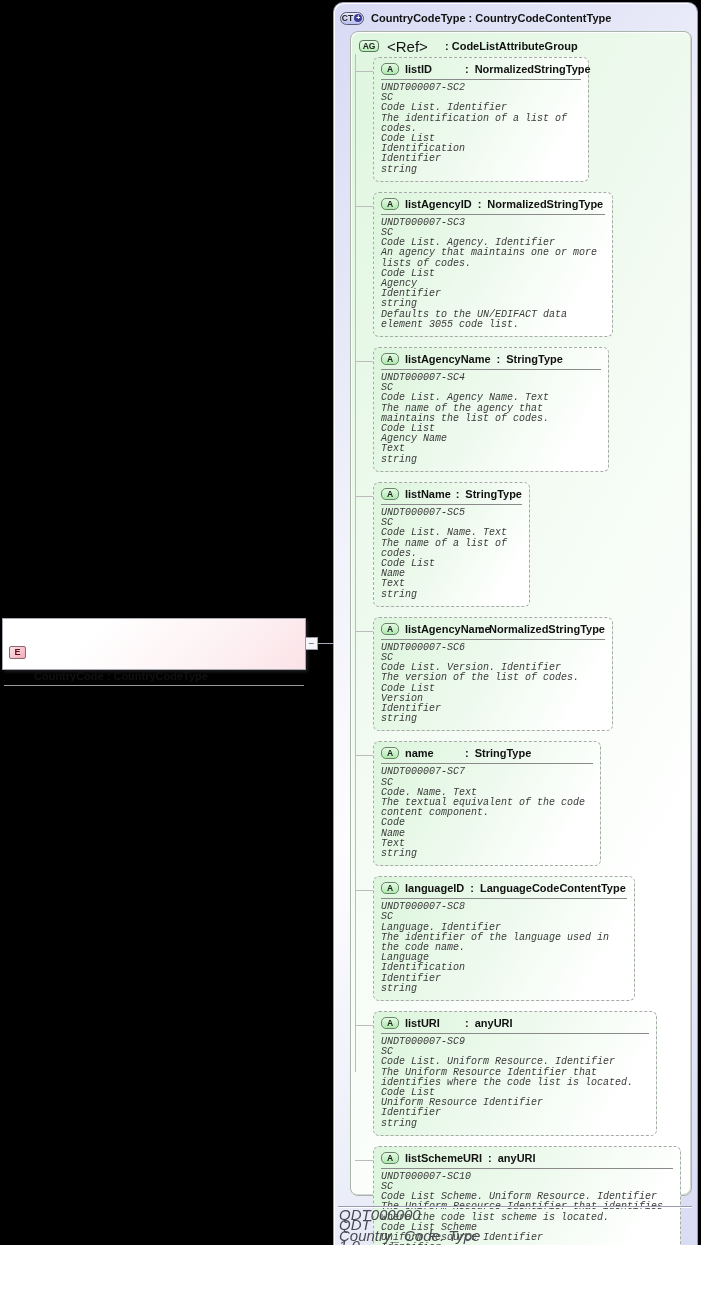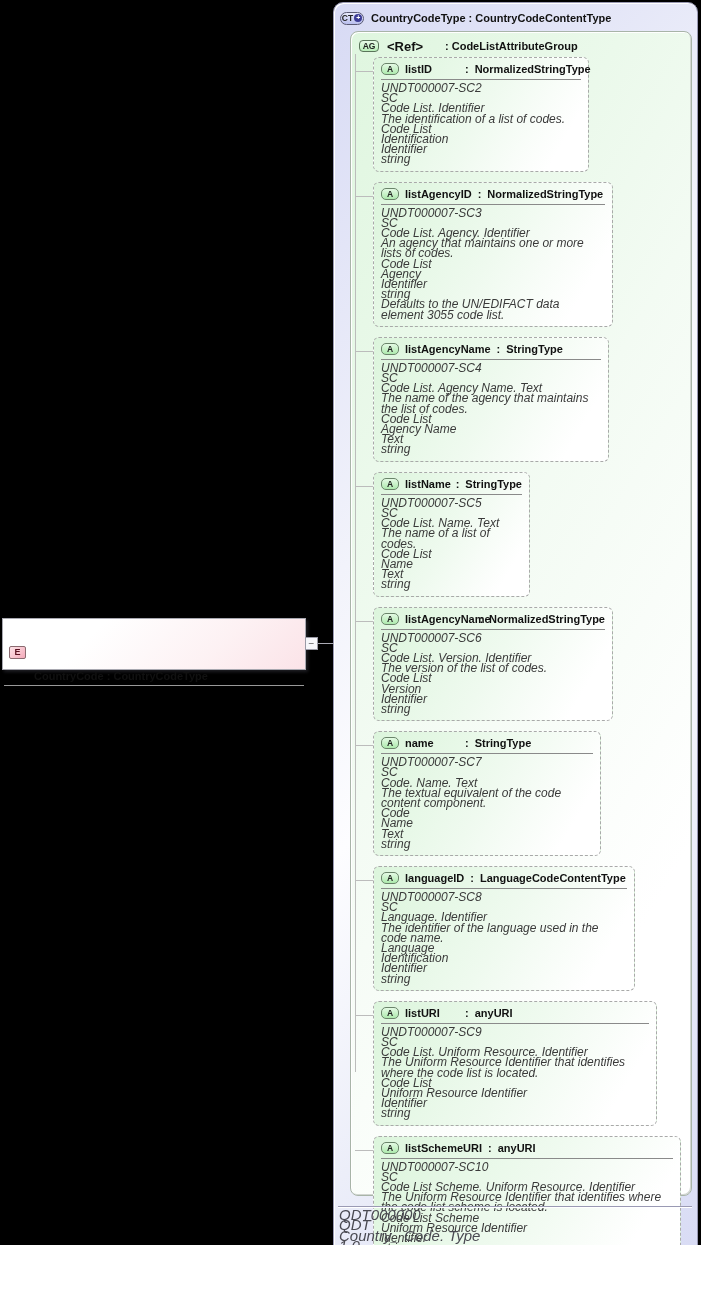--- a/index.html
+++ b/index.html
@@ -48,21 +48,21 @@
   }
 
   
   .ag-box {
     position:absolute; left:16px; top:28px; width:340px; height:1163px;
     border:1px solid #a8b4a8; border-radius:8px;
     background:linear-gradient(120deg,#dff6df 0%, #f3fbf3 45%, #ffffff 80%);
     box-shadow: inset 1px 1px 0 #ffffff, inset -1px -1px 0 #d2d6d2;
   }
   .ag-header { position:absolute; left:8px; top:6px; height:16px; display:flex; align-items:center; gap:8px; white-space:nowrap; }
-  .ag-ref { display:inline-block; min-width:50px; font-size:13px; font-weight:bold; color:#111; }
+  .ag-ref { display:inline-block; min-width:50px; font-size:15px; font-weight:normal; color:#111; }
   .ag-type { font-size:11px; font-weight:bold; color:#111; }
 
   
   .trunk { position:absolute; left:4px; top:22px; width:1px; height:1018px; background:#bcbcbc; }
 
   .attr-col { position:absolute; left:22px; top:25px; display:flex; flex-direction:column; gap:10px; }
 
   .attr-box {
     position:relative; box-sizing:border-box;
     border:1px dashed #a9a9a9; border-radius:6px;
@@ -71,22 +71,23 @@
   }
   .attr-box::before {
     content:""; position:absolute; left:-19px; top:13px; width:18px; height:1px; background:#bcbcbc;
   }
   .attr-head { display:flex; align-items:center; gap:6px; padding-bottom:4px; border-bottom:1px solid #8a8a8a; margin-bottom:3px; white-space:nowrap; }
   .attr-name { display:inline-block; min-width:54px; font-size:11px; font-weight:bold; color:#111; }
   .attr-type { font-size:11px; font-weight:bold; color:#111; }
   .attr-colon { font-size:11px; font-weight:bold; color:#111; }
 
   .anno {
-    font-size:12px; line-height:10.2px; font-style:italic; color:#3a3a3a;
+    font-size:10px; line-height:10.2px; font-style:italic; color:#3a3a3a;
     white-space:pre-line;
+    font-family:Liberation Mono, monospace;
   }
 
   
   .ct-footer-rule { position:absolute; left:4px; right:5px; top:1203px; border-top:1px solid #9a9ab4; border-bottom:1px solid #ffffff; }
   .ct-footer { position:absolute; left:5px; top:1207px; width:350px; font-size:15px; line-height:10.3px; font-style:italic; color:#4a4a52; white-space:pre-line; }
 
   
   .e-box {
     position:absolute; left:2px; top:618px; width:304px; height:52px; box-sizing:border-box;
     border:1px solid #a8a8b0;

